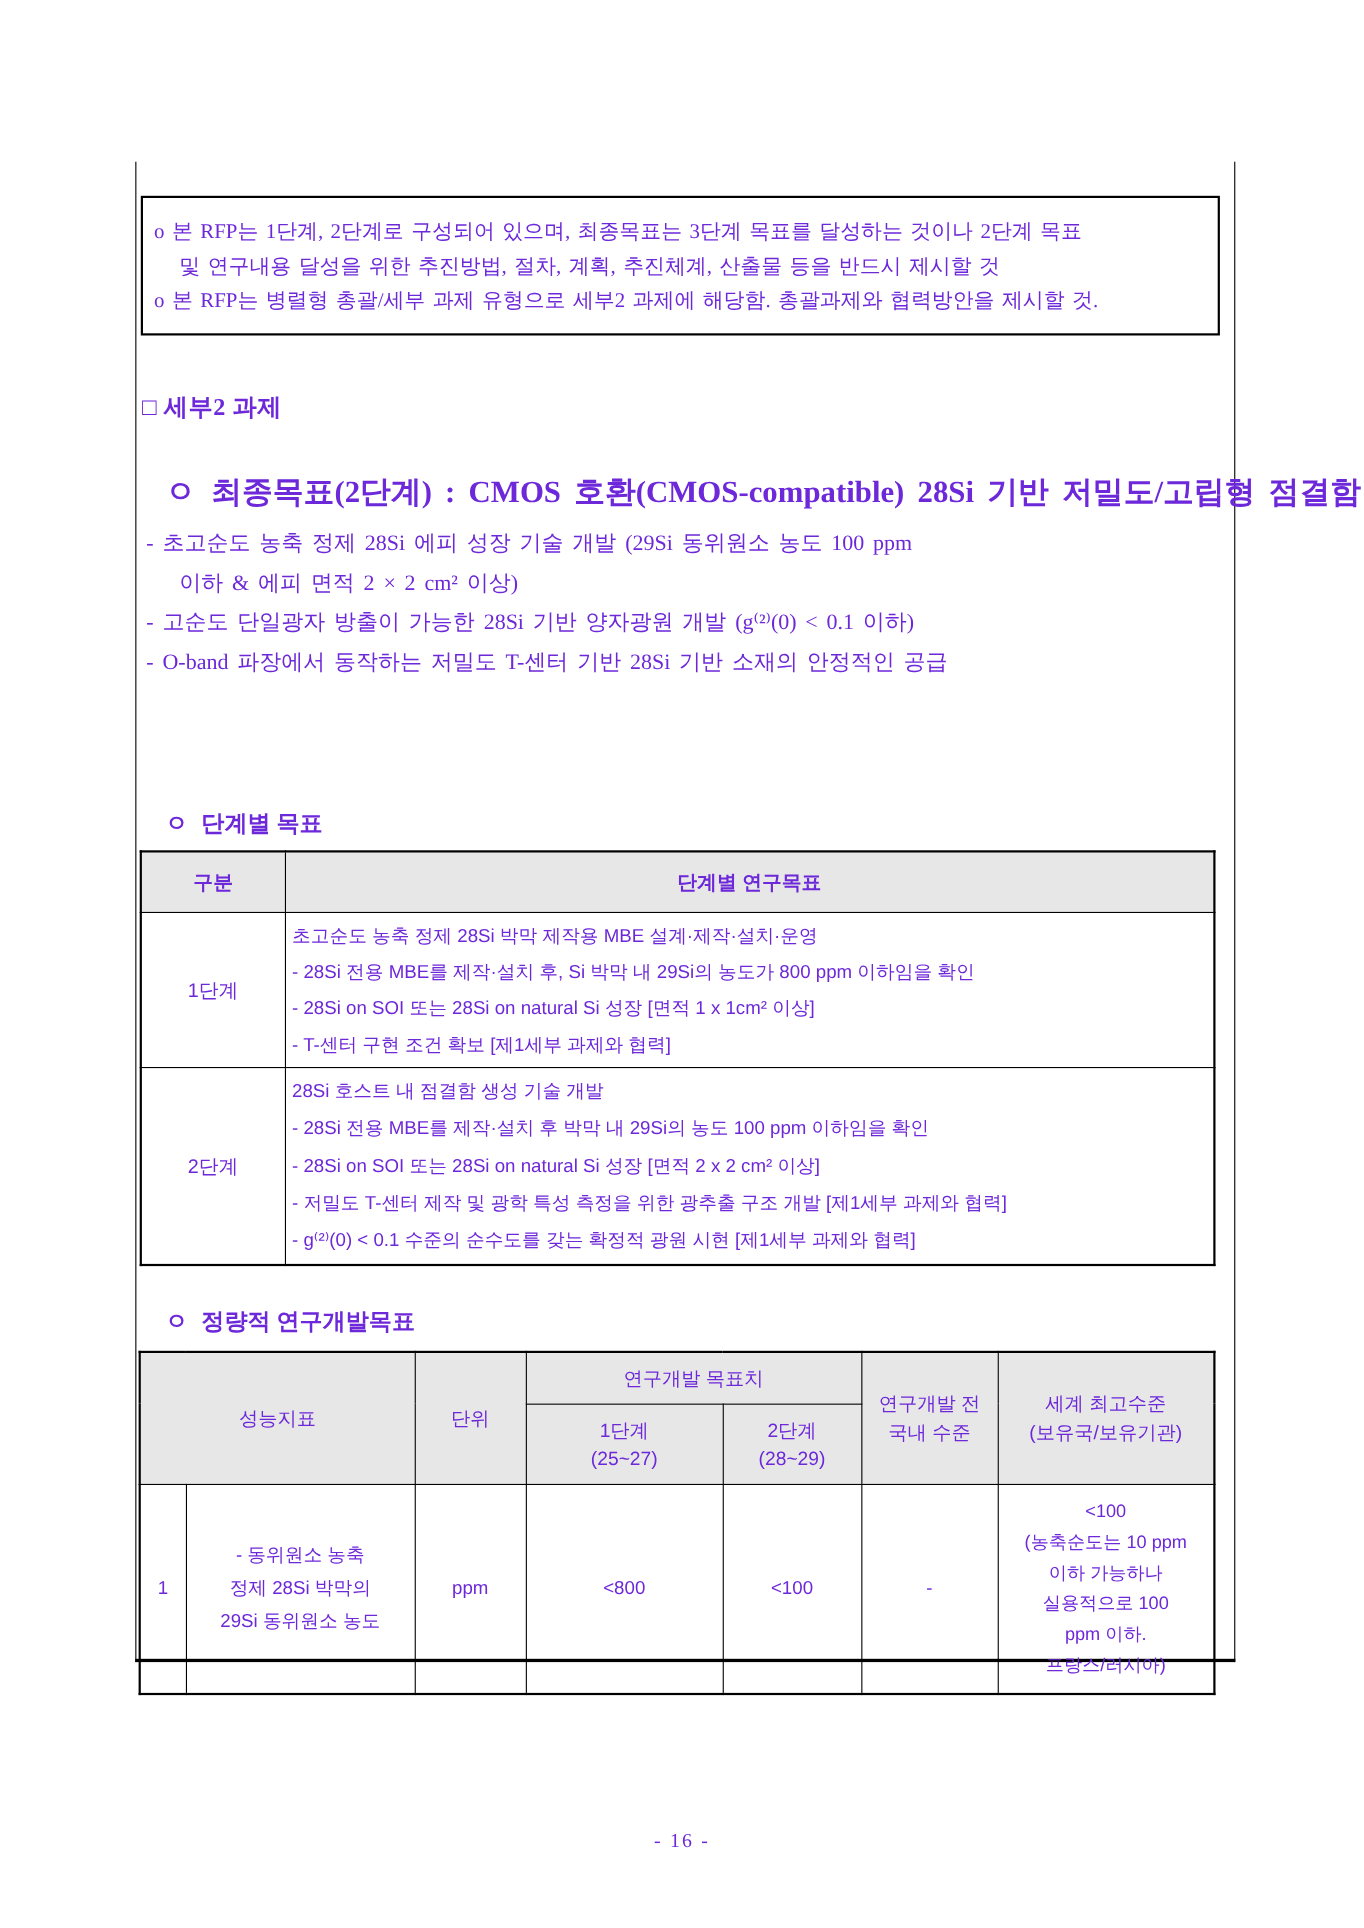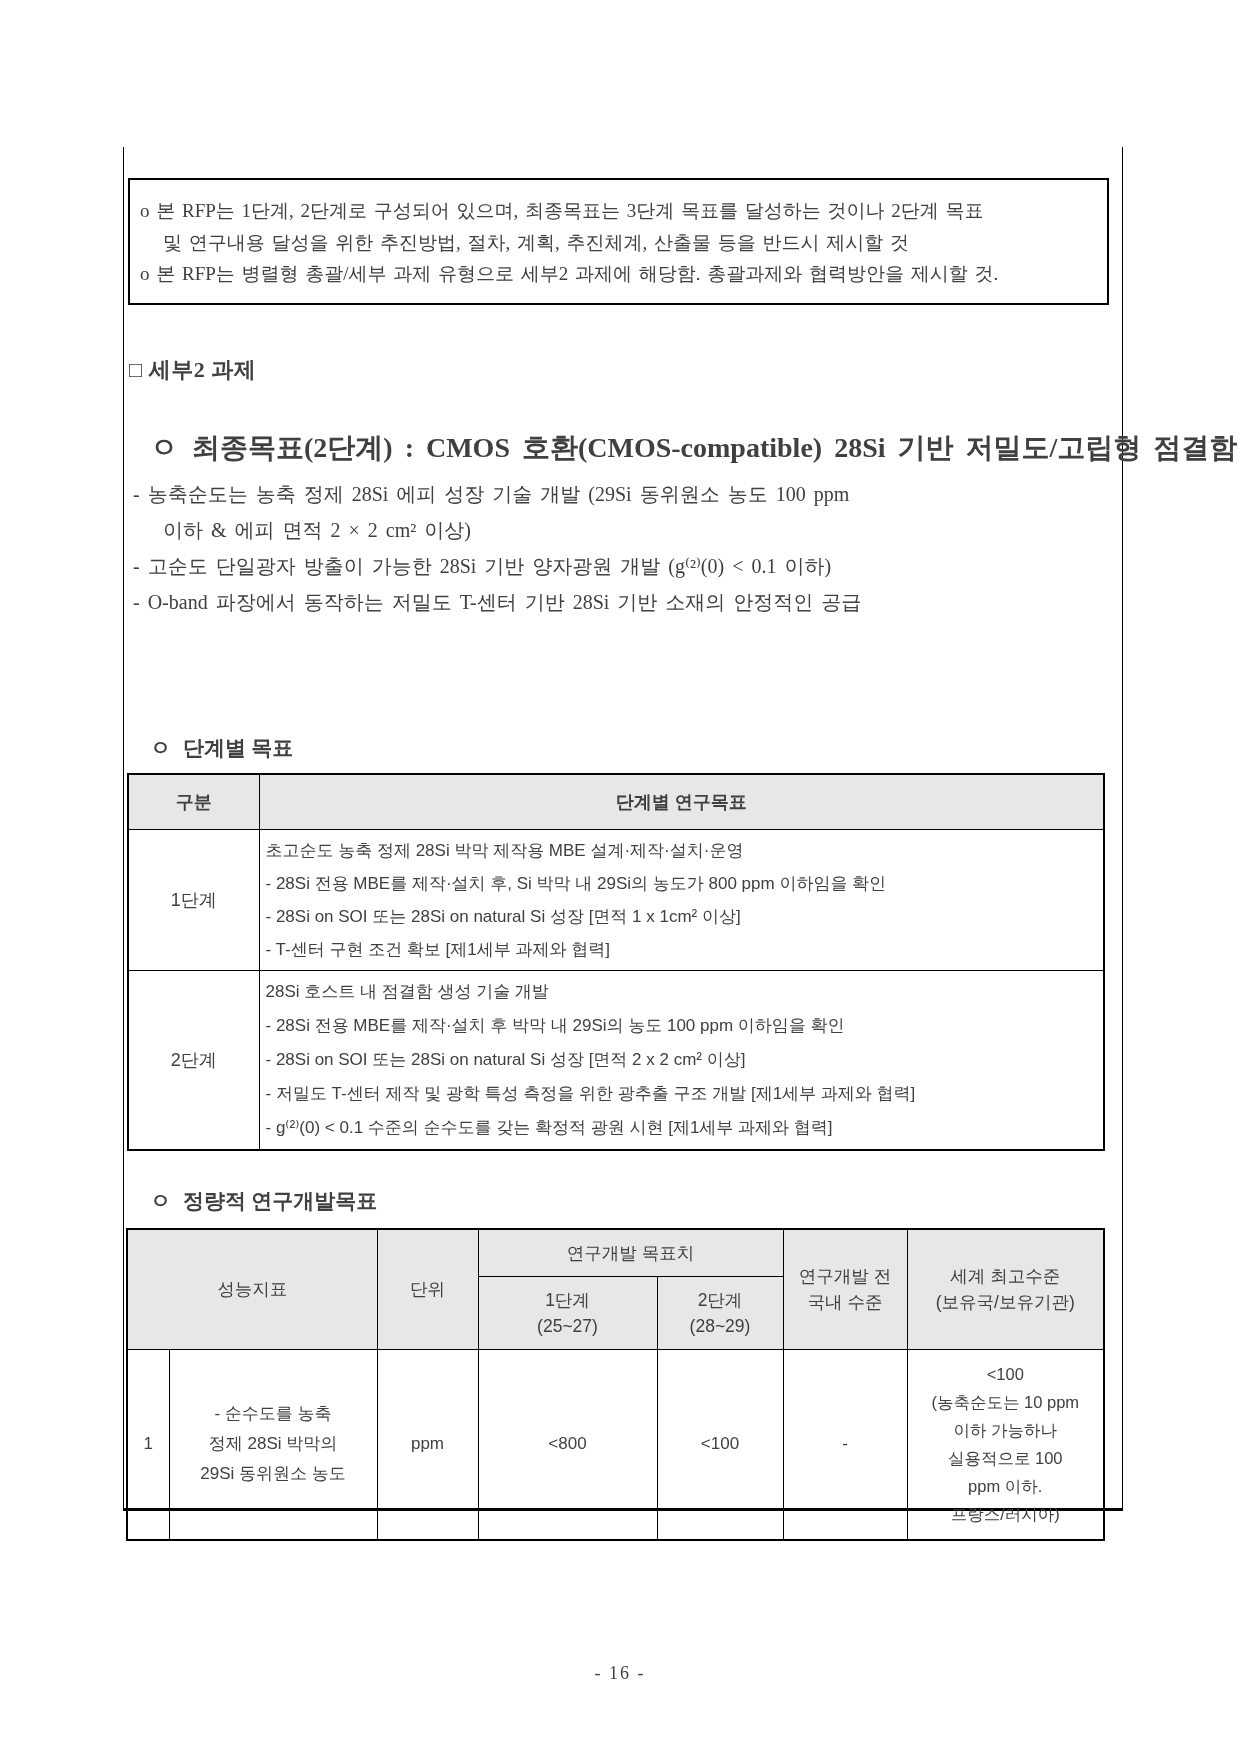--- a/index.html
+++ b/index.html
@@ -1,18 +1,18 @@
 <!DOCTYPE html>
 <html><head>
 <meta charset="utf-8">
 <style>
   html,body { margin:0; padding:0; background:#fff; }
   .page {
     position:relative; width:1240px; height:1753px; background:#ffffff;
-    font-family:"Liberation Serif","DejaVu Serif",serif; color:#404040;
+    font-family:"Liberation Serif","DejaVu Serif",serif; color:#6d28d9;
     overflow:hidden;
   }
   .frame-line { position:absolute; background:#000; }
   #frame-left   { left:123px;  top:147px; width:1px;  height:1364px; }
   #frame-right  { left:1122px; top:147px; width:1px;  height:1364px; }
   #frame-bottom { left:123px;  top:1508px; width:1000px; height:3px; }
 
   .content { position:absolute; left:123px; top:147px; width:999px; }
 
   
@@ -79,21 +79,21 @@
       <div class="notice-line">o 본 RFP는 병렬형 총괄/세부 과제 유형으로 세부2 과제에 해당함. 총괄과제와 협력방안을 제시할 것.</div>
     </div>
 
     <div class="section-title">□ 세부2 과제</div>
 
     <div class="goal-line1">
       <span class="marker">ㅇ</span><span>최종목표(2단계) : CMOS 호환(CMOS-compatible) 28Si 기반 저밀도/고립형 점결함</span>
     </div>
 
     <div class="goal-bullets">
-      <div class="goal-bullet">- 농축순도는 농축 정제 28Si 에피 성장 기술 개발 (29Si 동위원소 농도 100 ppm</div>
+      <div class="goal-bullet">- 초고순도 농축 정제 28Si 에피 성장 기술 개발 (29Si 동위원소 농도 100 ppm</div>
       <div class="goal-bullet cont">이하 &amp; 에피 면적 2 × 2 cm² 이상)</div>
       <div class="goal-bullet">- 고순도 단일광자 방출이 가능한 28Si 기반 양자광원 개발  (g⁽²⁾(0) &lt; 0.1 이하)</div>
       <div class="goal-bullet">- O-band 파장에서 동작하는 저밀도 T-센터 기반 28Si 기반 소재의 안정적인 공급</div>
     </div>
 
     <div id="stage-heading" class="sub-heading">
       <span class="marker">ㅇ</span><span>단계별 목표</span>
     </div>
 
     <table class="t1">
@@ -162,21 +162,21 @@
           <div>(25~27)</div>
         </th>
         <th>
           <div>2단계</div>
           <div>(28~29)</div>
         </th>
       </tr>
       <tr class="data-row">
         <td>1</td>
         <td class="ind-cell">
-          <div class="tline">- 순수도를 농축</div>
+          <div class="tline">- 동위원소 농축</div>
           <div class="tline">정제 28Si 박막의</div>
           <div class="tline">29Si 동위원소 농도</div>
         </td>
         <td>ppm</td>
         <td>&lt;800</td>
         <td>&lt;100</td>
         <td>-</td>
         <td class="world-cell">
           <div class="tline">&lt;100</div>
           <div class="tline">(농축순도는 10 ppm</div>

